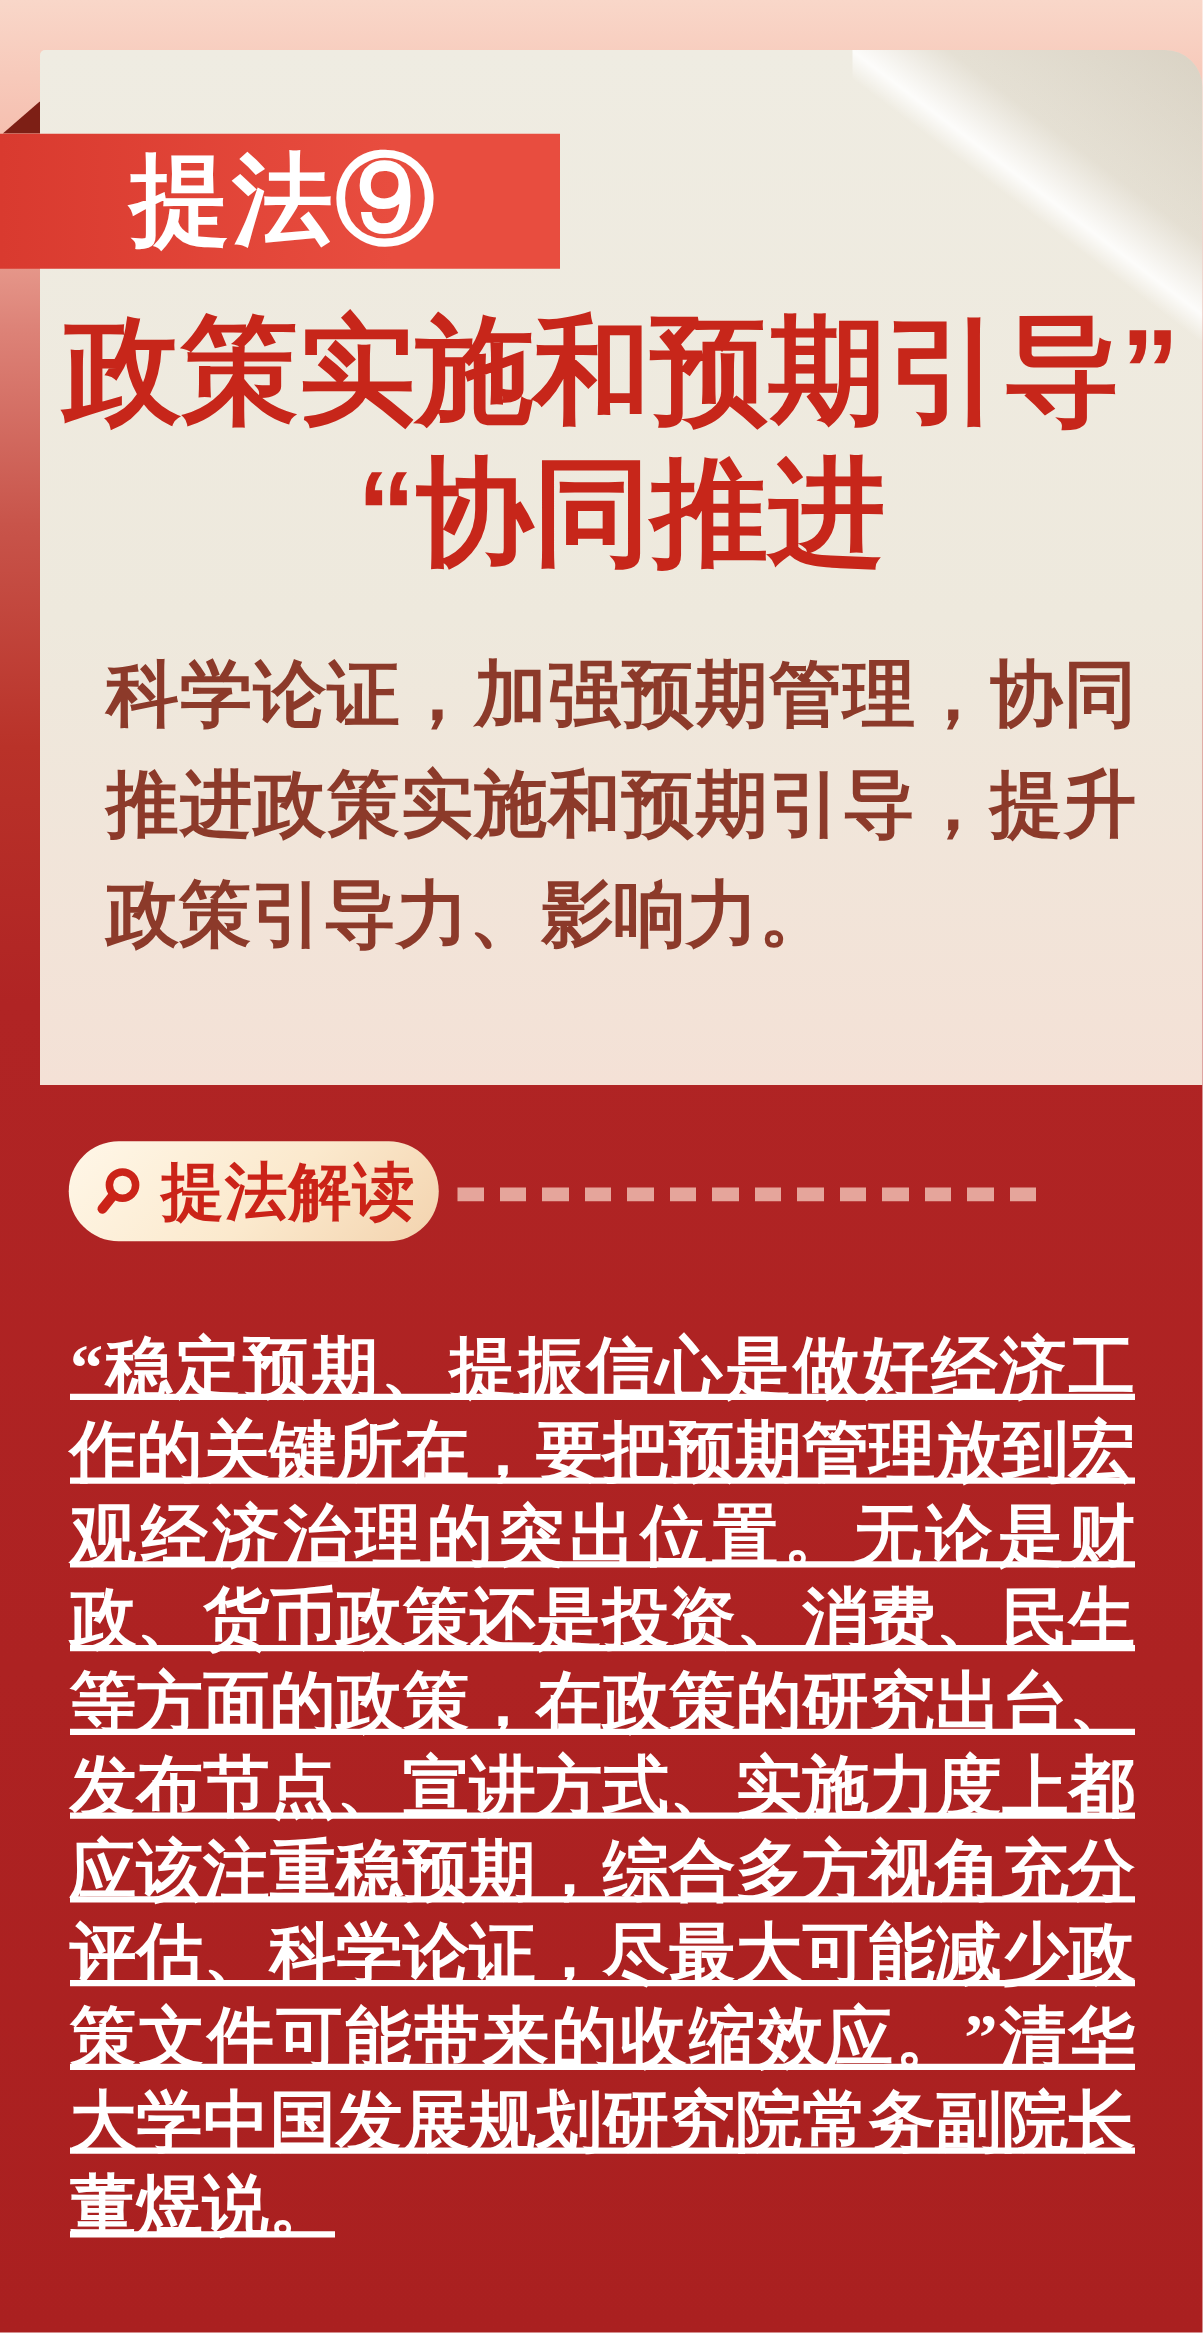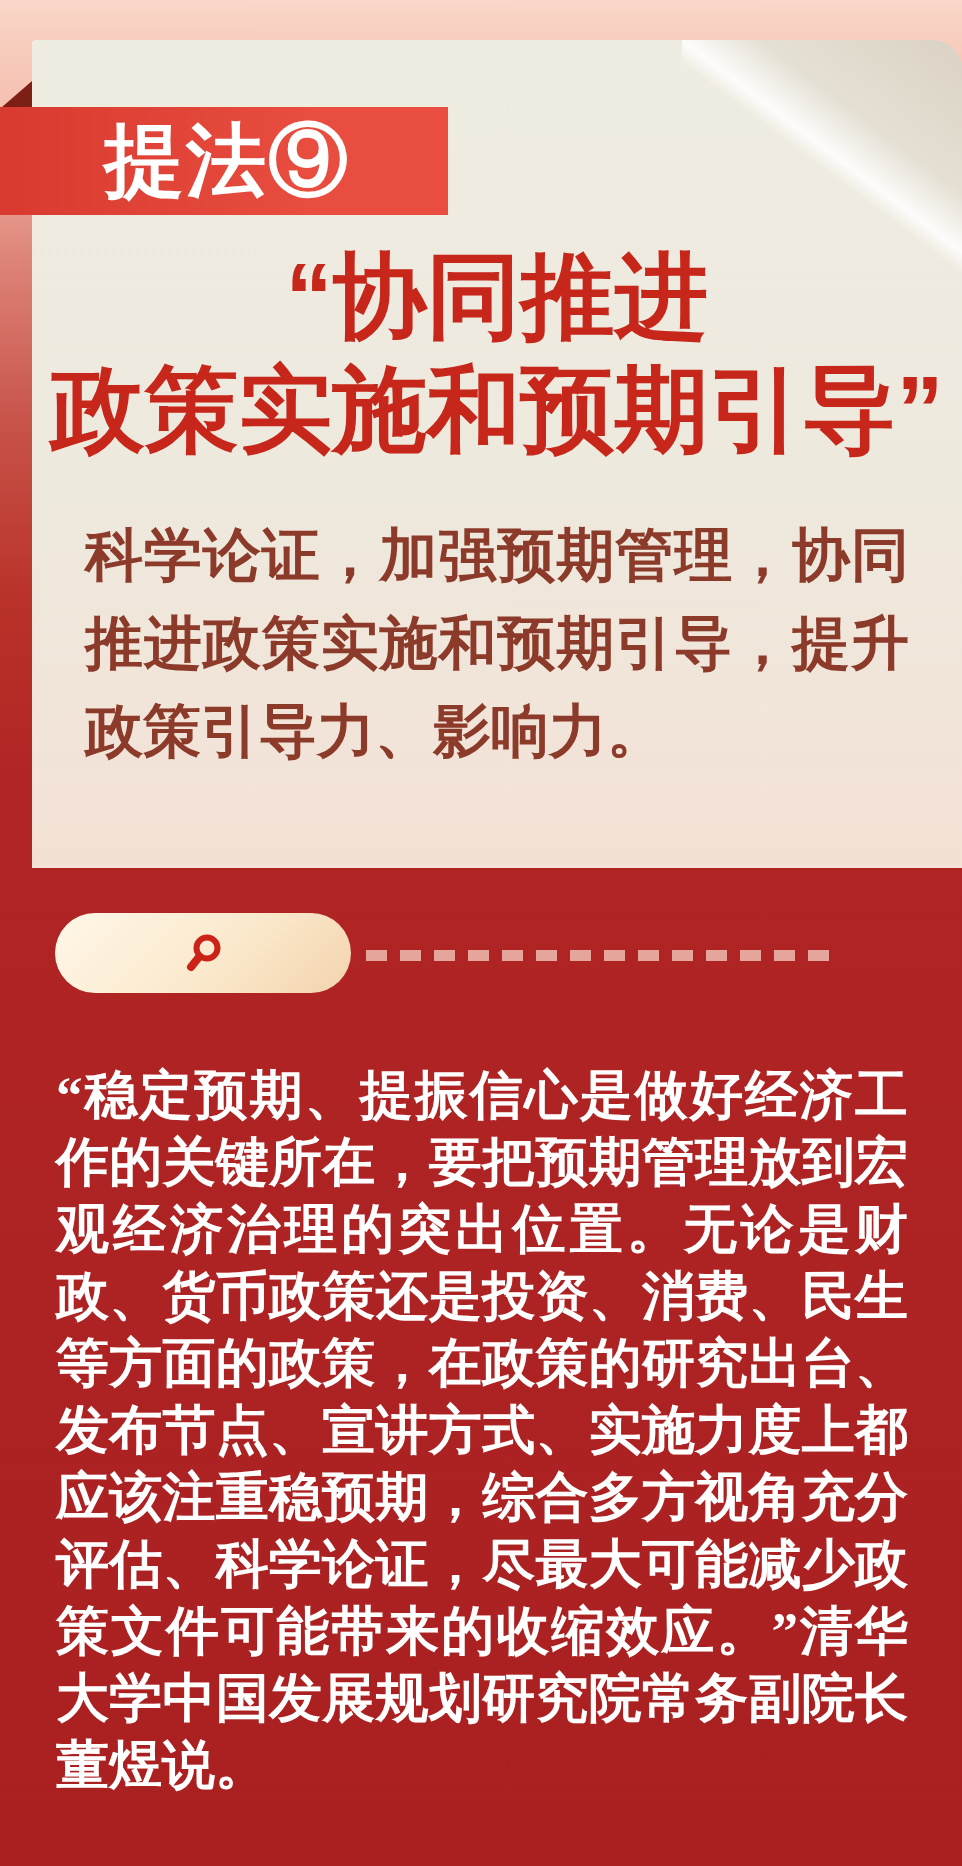--- a/index.html
+++ b/index.html
@@ -85,49 +85,50 @@
     background:repeating-linear-gradient(90deg,
       var(--dash-pink,#e5a59b) 0 21px,rgba(0,0,0,0) 21px 34px);
   }
 
   
   .quote{
     position:absolute;left:56px;top:1062px;width:852px;
     color:#ffffff;
     font-family:"Liberation Serif",serif;font-weight:700;
     font-size:53px;line-height:67px;
-    text-align:justify;text-justify:inter-ideograph;
+    text-align:justify;text-justify:inter-ideograph;text-decoration:underline;
   }
 </style>
 </head>
 <body>
 
 <div class="page">
 
   <div class="card">
     <div class="curl"></div>
   </div>
 
   <div class="fold"></div>
 
   <div class="banner">
     <span class="banner-label">提法⑨</span>
   </div>
 
   <div class="title">
+    <div>政策实施和预期引导”</div>
     <div>“协同推进</div>
-    <div>政策实施和预期引导”</div>
   </div>
 
   <div class="summary">科学论证，加强预期管理，协同推进政策实施和预期引导，提升政策引导力、影响力。</div>
 
   <div class="badge">
     <svg class="badge-icon" viewBox="0 0 42 42" aria-hidden="true">
       <circle cx="25" cy="16" r="10.5" fill="none" stroke="#cb2318" stroke-width="6"></circle>
       <line x1="17" y1="25" x2="9" y2="35" stroke="#cb2318" stroke-width="8" stroke-linecap="round"></line>
     </svg>
+    <span class="badge-label">提法解读</span>
   </div>
 
   <div class="dashes"></div>
 
   <div class="quote">“稳定预期、提振信心是做好经济工作的关键所在，要把预期管理放到宏观经济治理的突出位置。无论是财政、货币政策还是投资、消费、民生等方面的政策，在政策的研究出台、发布节点、宣讲方式、实施力度上都应该注重稳预期，综合多方视角充分评估、科学论证，尽最大可能减少政策文件可能带来的收缩效应。”清华大学中国发展规划研究院常务副院长董煜说。</div>
 
 </div>
 
 </body></html>

